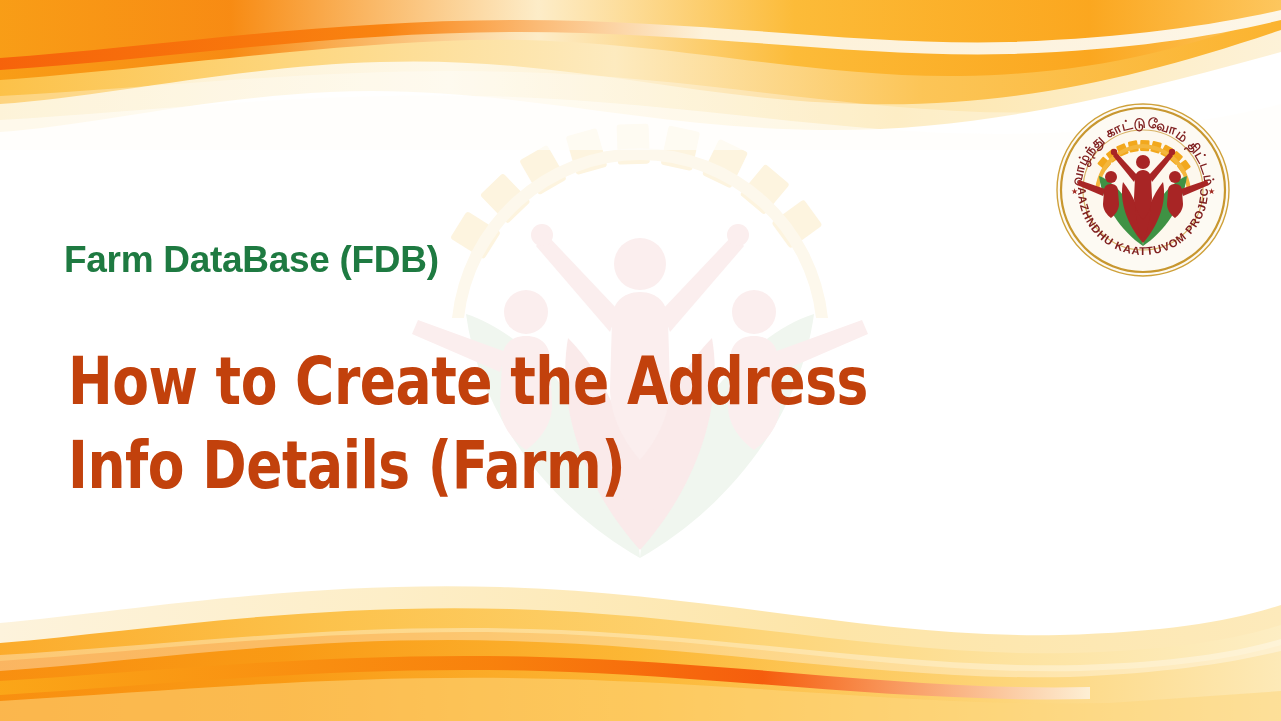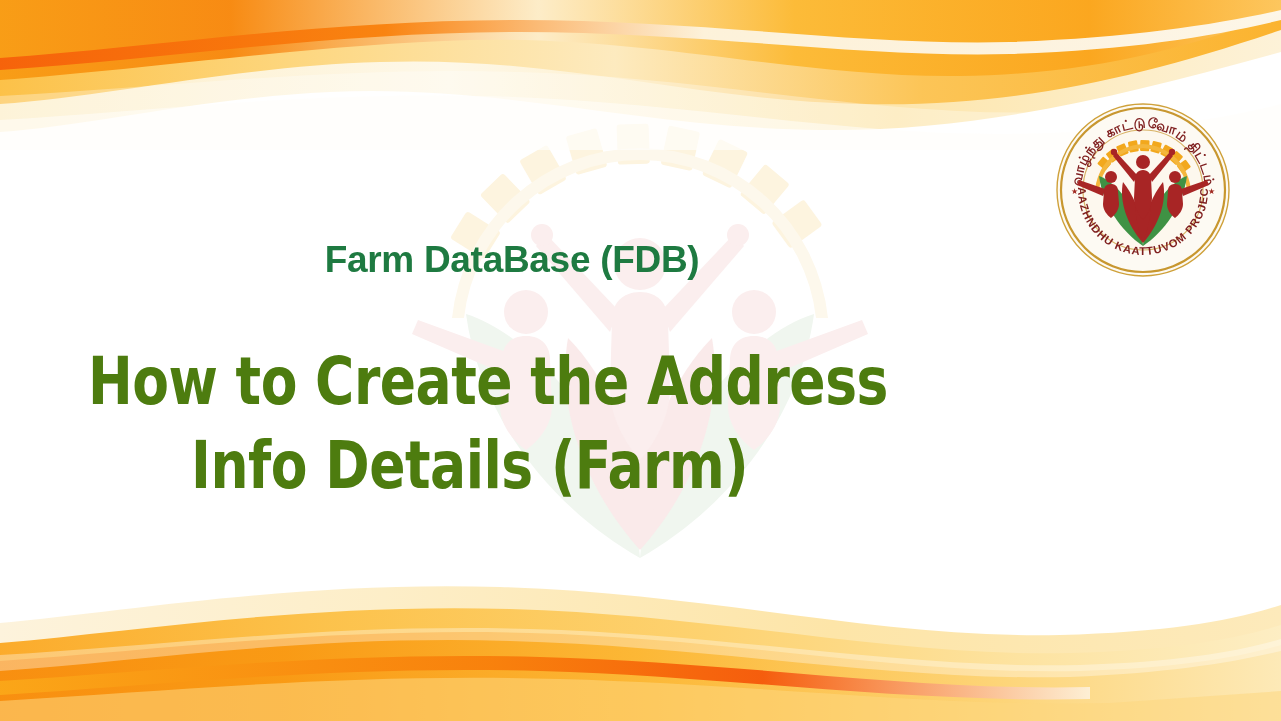--- a/index.html
+++ b/index.html
@@ -43,38 +43,37 @@
     position: absolute;
     left: 1053px;
     top: 100px;
     width: 180px;
     height: 180px;
   }
 
   
   #text-block {
     position: absolute;
-    left: 72px;
+    left: 64px;
     top: 238px;
     width: 880px;
-    text-align: center;
   }
   #subtitle {
     color: #1e7a41;
     font-family: "Liberation Sans", sans-serif;
     font-weight: bold;
     font-size: 37px;
     letter-spacing: -0.3px;
     line-height: 44px;
     margin: 0 0 58px 0;
     white-space: nowrap;
   }
   #main-title {
-    margin: 16px;
-    color: #4d7c0f;
+    margin: 4px;
+    color: #c2410c;
     font-family: "DejaVu Sans Condensed", "Liberation Sans Narrow", "Liberation Sans", sans-serif;
     font-weight: bold;
     font-size: 66px;
     line-height: 84px;
     letter-spacing: -0.5px;
   }
   #main-title .tl {
     display: block;
     white-space: nowrap;
     transform: scaleX(0.90);

